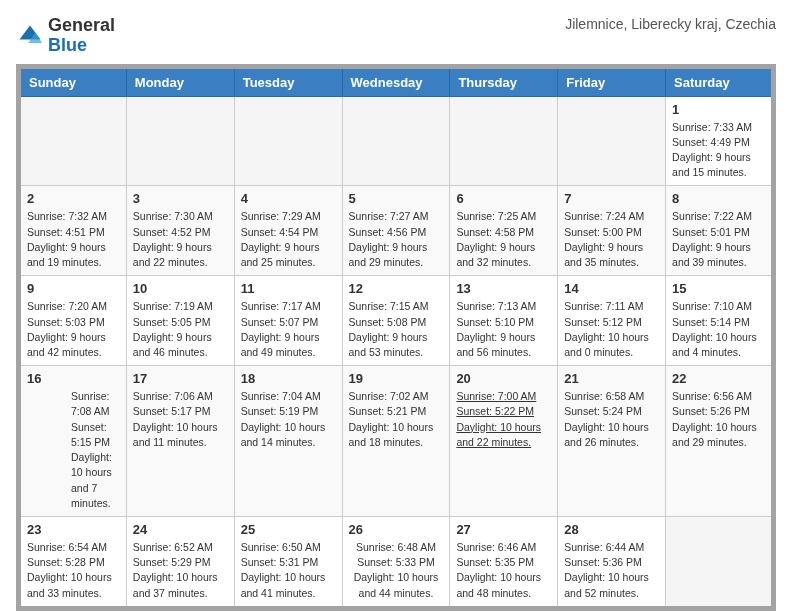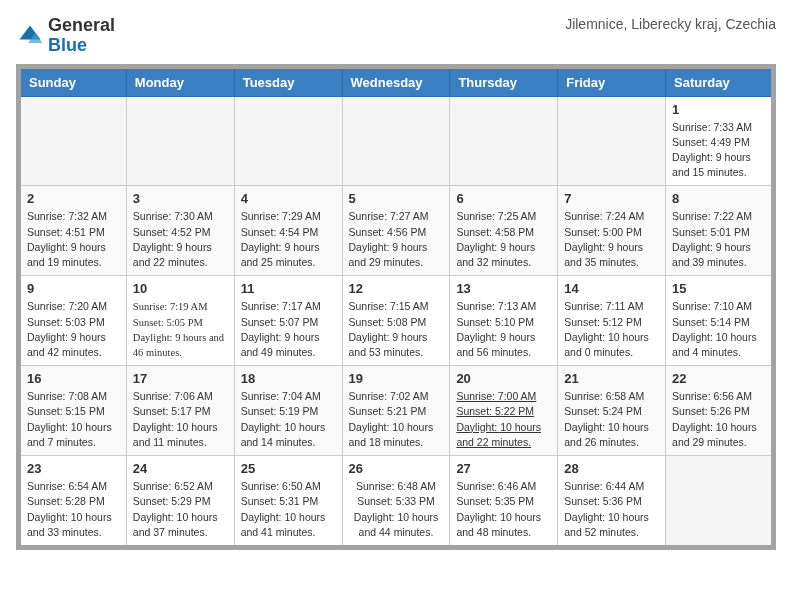--- a/index.html
+++ b/index.html
@@ -181,21 +181,21 @@
       </tr>
       <tr>
         <td>
           <span class="day-num">9</span>
           <div class="day-info" style="white-space: pre-line;">Sunrise: 7:20 AM
 Sunset: 5:03 PM
 Daylight: 9 hours and 42 minutes.</div>
         </td>
         <td>
           <span class="day-num">10</span>
-          <div class="day-info" style="white-space: pre-line; font-family: Liberation Serif, serif;">Sunrise: 7:19 AM
+          <div class="day-info" style="white-space: pre-line;">Sunrise: 7:19 AM
 Sunset: 5:05 PM
 Daylight: 9 hours and 46 minutes.</div>
         </td>
         <td>
           <span class="day-num">11</span>
           <div class="day-info" style="white-space: pre-line;">Sunrise: 7:17 AM
 Sunset: 5:07 PM
 Daylight: 9 hours and 49 minutes.</div>
         </td>
         <td>
@@ -219,21 +219,21 @@
         <td>
           <span class="day-num">15</span>
           <div class="day-info" style="white-space: pre-line;">Sunrise: 7:10 AM
 Sunset: 5:14 PM
 Daylight: 10 hours and 4 minutes.</div>
         </td>
       </tr>
       <tr>
         <td>
           <span class="day-num">16</span>
-          <div class="day-info" style="white-space: pre-line;">Sunrise: 7:08 AM
+          <div class="day-info" style="white-space: pre-line; margin-left: 44px;">Sunrise: 7:08 AM
 Sunset: 5:15 PM
 Daylight: 10 hours and 7 minutes.</div>
         </td>
         <td>
           <span class="day-num">17</span>
           <div class="day-info" style="white-space: pre-line;">Sunrise: 7:06 AM
 Sunset: 5:17 PM
 Daylight: 10 hours and 11 minutes.</div>
         </td>
         <td>

